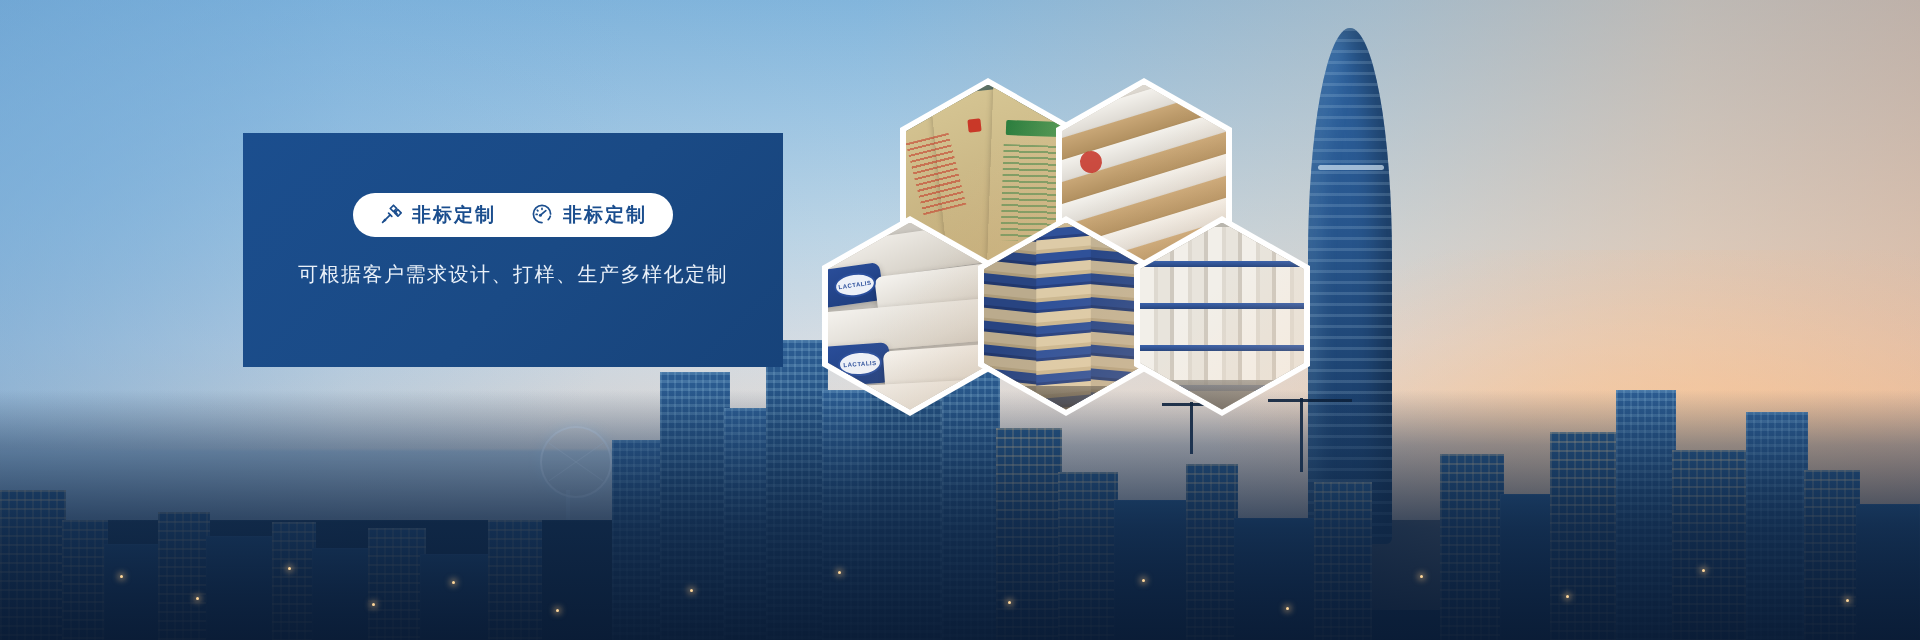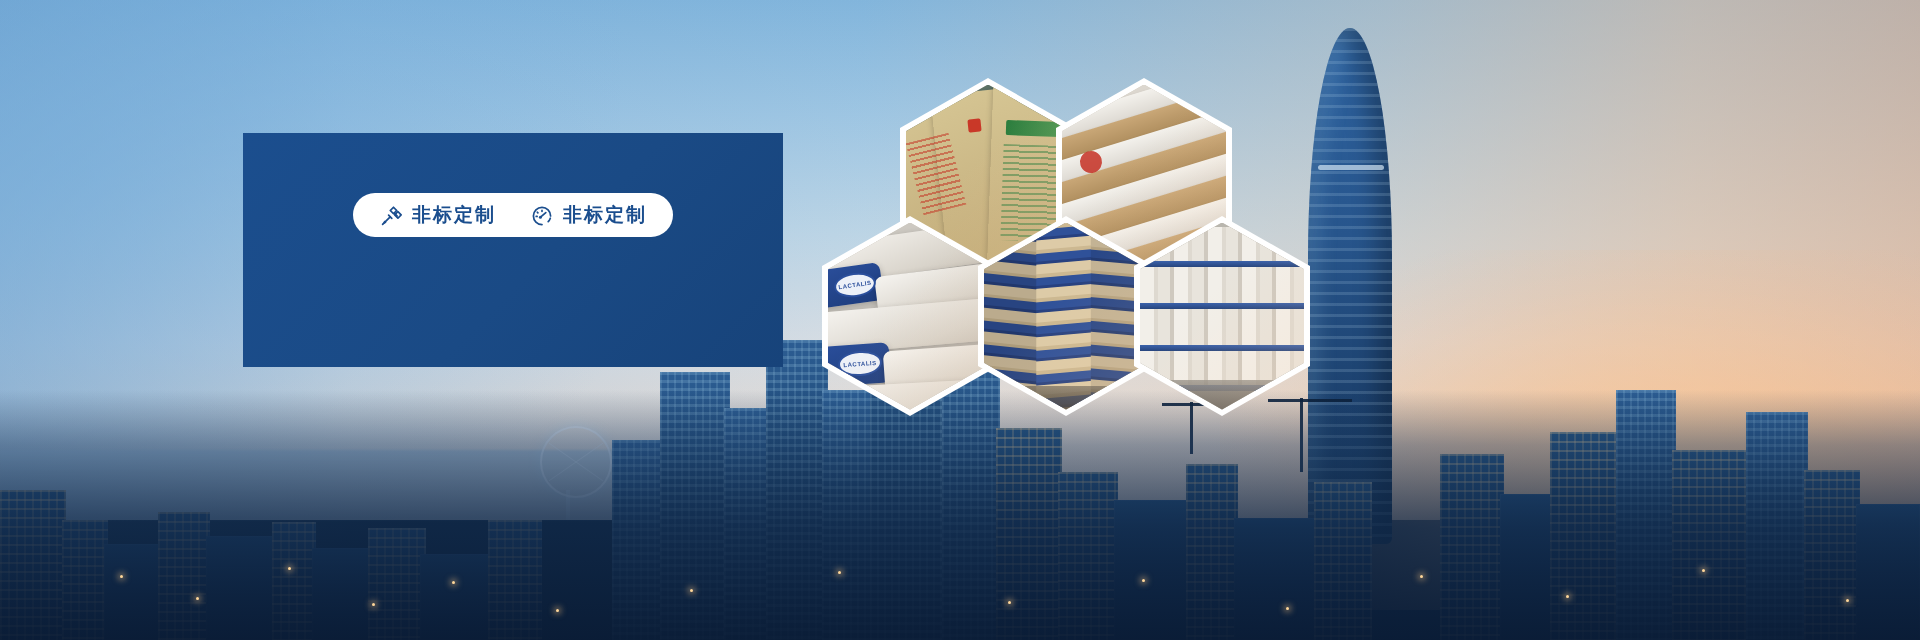--- a/index.html
+++ b/index.html
@@ -154,21 +154,21 @@
     line-height: 1.05; white-space: nowrap;
   }
   .pill {
     margin-top: 22px;
     background: #ffffff;
     border-radius: 999px;
     height: 44px;
     display: inline-flex; align-items: center;
     padding: 0 26px; gap: 34px;
   }
-  .pill-item { display: inline-flex; align-items: flex-end; gap: 9px; }
+  .pill-item { display: inline-flex; align-items: flex-start; gap: 9px; }
   .pill-label {
     color: #1b4e8e; font-size: 19px; font-weight: 700; letter-spacing: 2px;
     white-space: nowrap;
   }
   .pill-icon { display: block; width: 24px; height: 24px; }
   .panel-sub {
     margin-top: 24px;
     color: #eaf1f9; font-size: 20px; letter-spacing: 1.5px; white-space: nowrap;
   }
 
@@ -494,15 +494,16 @@
             <circle cx="10.4" cy="13.3" r="1.5" fill="#1b4e8e" stroke="none"></circle>
             <path d="M7.3 8.2 L7.9 8.9"></path>
             <path d="M12 6.4 L12 7.3"></path>
             <path d="M6.2 12.4 L7.1 12.4"></path>
           </svg>
         </span>
         <span class="pill-label">非标定制</span>
       </div>
     </div>
 
+    <div class="panel-sub">可根据客户需求设计、打样、生产多样化定制</div>
   </div>
 
 </div>
 
 </body></html>

